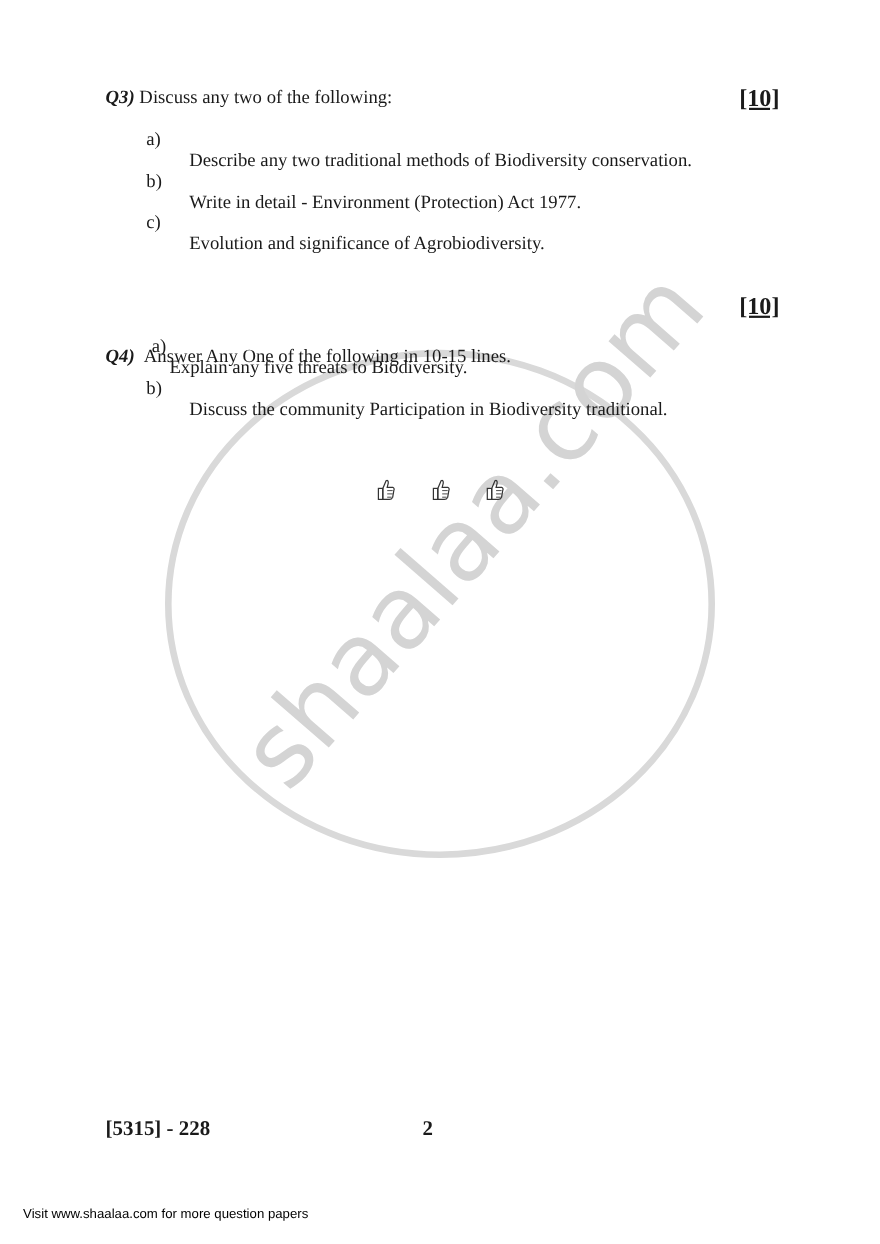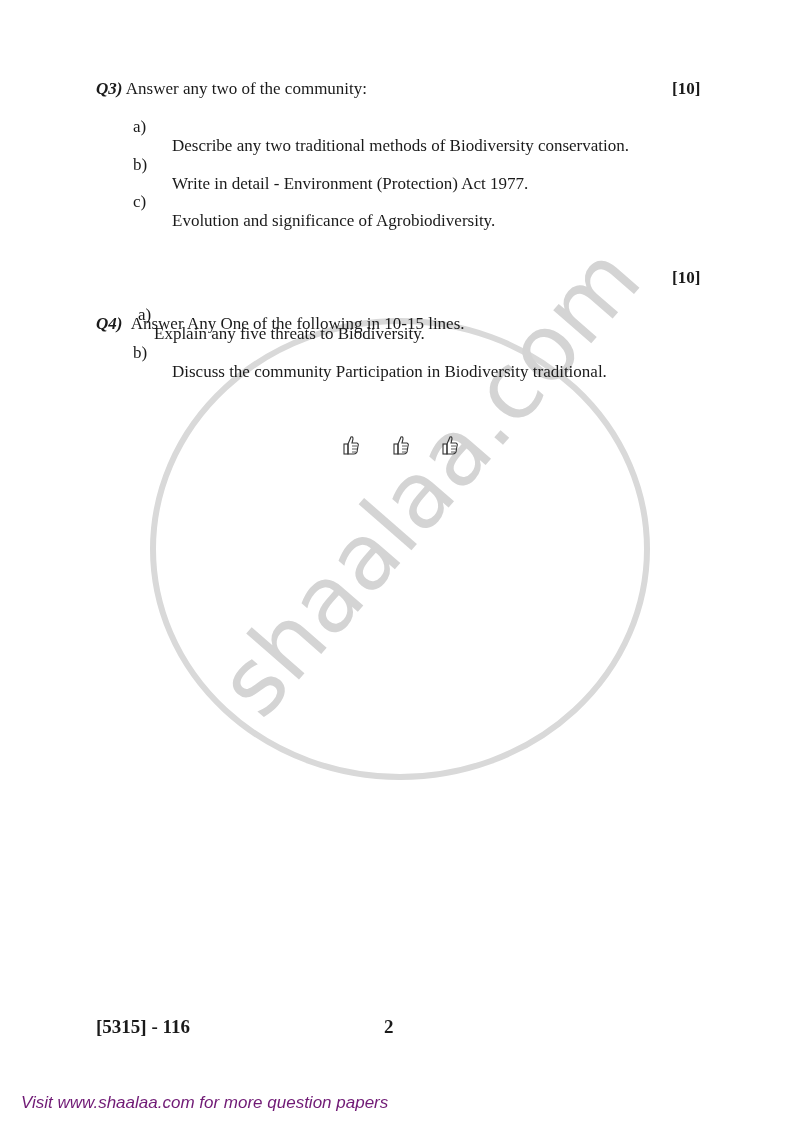--- a/index.html
+++ b/index.html
@@ -26,23 +26,24 @@
       font-size: 17px;
       white-space: nowrap;
       line-height: 20px;
     }
     .qnum {
       font-weight: bold;
       font-style: italic;
     }
     .marks {
       position: absolute;
-      font-size: 17px;
+      font-size: 22px;
       font-weight: bold;
       line-height: 20px;
+      text-decoration: underline;
     }
     .item {
       position: absolute;
       font-size: 17px;
       line-height: 20px;
       white-space: nowrap;
     }
     .item .lbl {
       position: absolute;
       left: 0;
@@ -79,38 +80,37 @@
       top: 1016px;
       font-size: 19px;
       font-weight: bold;
       line-height: 22px;
     }
     .visit {
       position: absolute;
       left: 21px;
       top: 1093px;
       font-family: "Liberation Sans", "DejaVu Sans", sans-serif;
-      font-size: 17px;
+      font-size: 12px;
       line-height: 20px;
-      color: #701a75;
-      font-style: italic;
+      color: #000000;
     }
   </style>
 </head>
 <body>
 
 <svg class="watermark" viewBox="0 0 800 1131" xmlns="http://www.w3.org/2000/svg">
   <ellipse cx="400" cy="549" rx="247" ry="228" fill="none" stroke="#d9d9d9" stroke-width="6"></ellipse>
   <text x="0" y="0" transform="translate(262,722) rotate(-49)" font-family="DejaVu Sans, sans-serif" font-size="92" fill="#d4d4d4">shaalaa.com</text>
 </svg>
 
 <div>
   <div class="qline" style="left:96px; top:79px;">
     <span class="qnum">Q3)</span>
-    <span>Answer any two of the community:</span>
+    <span>Discuss any two of the following:</span>
   </div>
   <div class="marks" style="left:672px; top:79px;">[10]</div>
 
   <div class="item" style="left:133px; top:117px;">
     <span class="lbl">a)</span>
     <span class="txt">Describe any two traditional methods of Biodiversity conservation.</span>
   </div>
   <div class="item" style="left:133px; top:155px;">
     <span class="lbl">b)</span>
     <span class="txt">Write in detail - Environment (Protection) Act 1977.</span>
@@ -149,16 +149,16 @@
     <rect x="2" y="10" width="4" height="10" fill="none" stroke="#333" stroke-width="1.1"></rect>
     <path d="M10 12 L15 12 M10 15 L15 15 M10 18 L14 18" stroke="#333" stroke-width="0.8"></path>
   </svg>
   <svg class="thumb" style="left:105px;" viewBox="0 0 18 22" xmlns="http://www.w3.org/2000/svg">
     <path d="M6 10 L9 3 Q11 2 11 5 L10 9 L15 9 Q17 10 16 12 L15 18 Q14 20 12 20 L6 20 Z" fill="none" stroke="#333" stroke-width="1.1"></path>
     <rect x="2" y="10" width="4" height="10" fill="none" stroke="#333" stroke-width="1.1"></rect>
     <path d="M10 12 L15 12 M10 15 L15 15 M10 18 L14 18" stroke="#333" stroke-width="0.8"></path>
   </svg>
 </div>
 
-<div class="footer-code">[5315] - 116</div>
+<div class="footer-code">[5315] - 228</div>
 <div class="footer-page">2</div>
 
 <div class="visit">Visit www.shaalaa.com for more question papers</div>
 
 </body></html>

